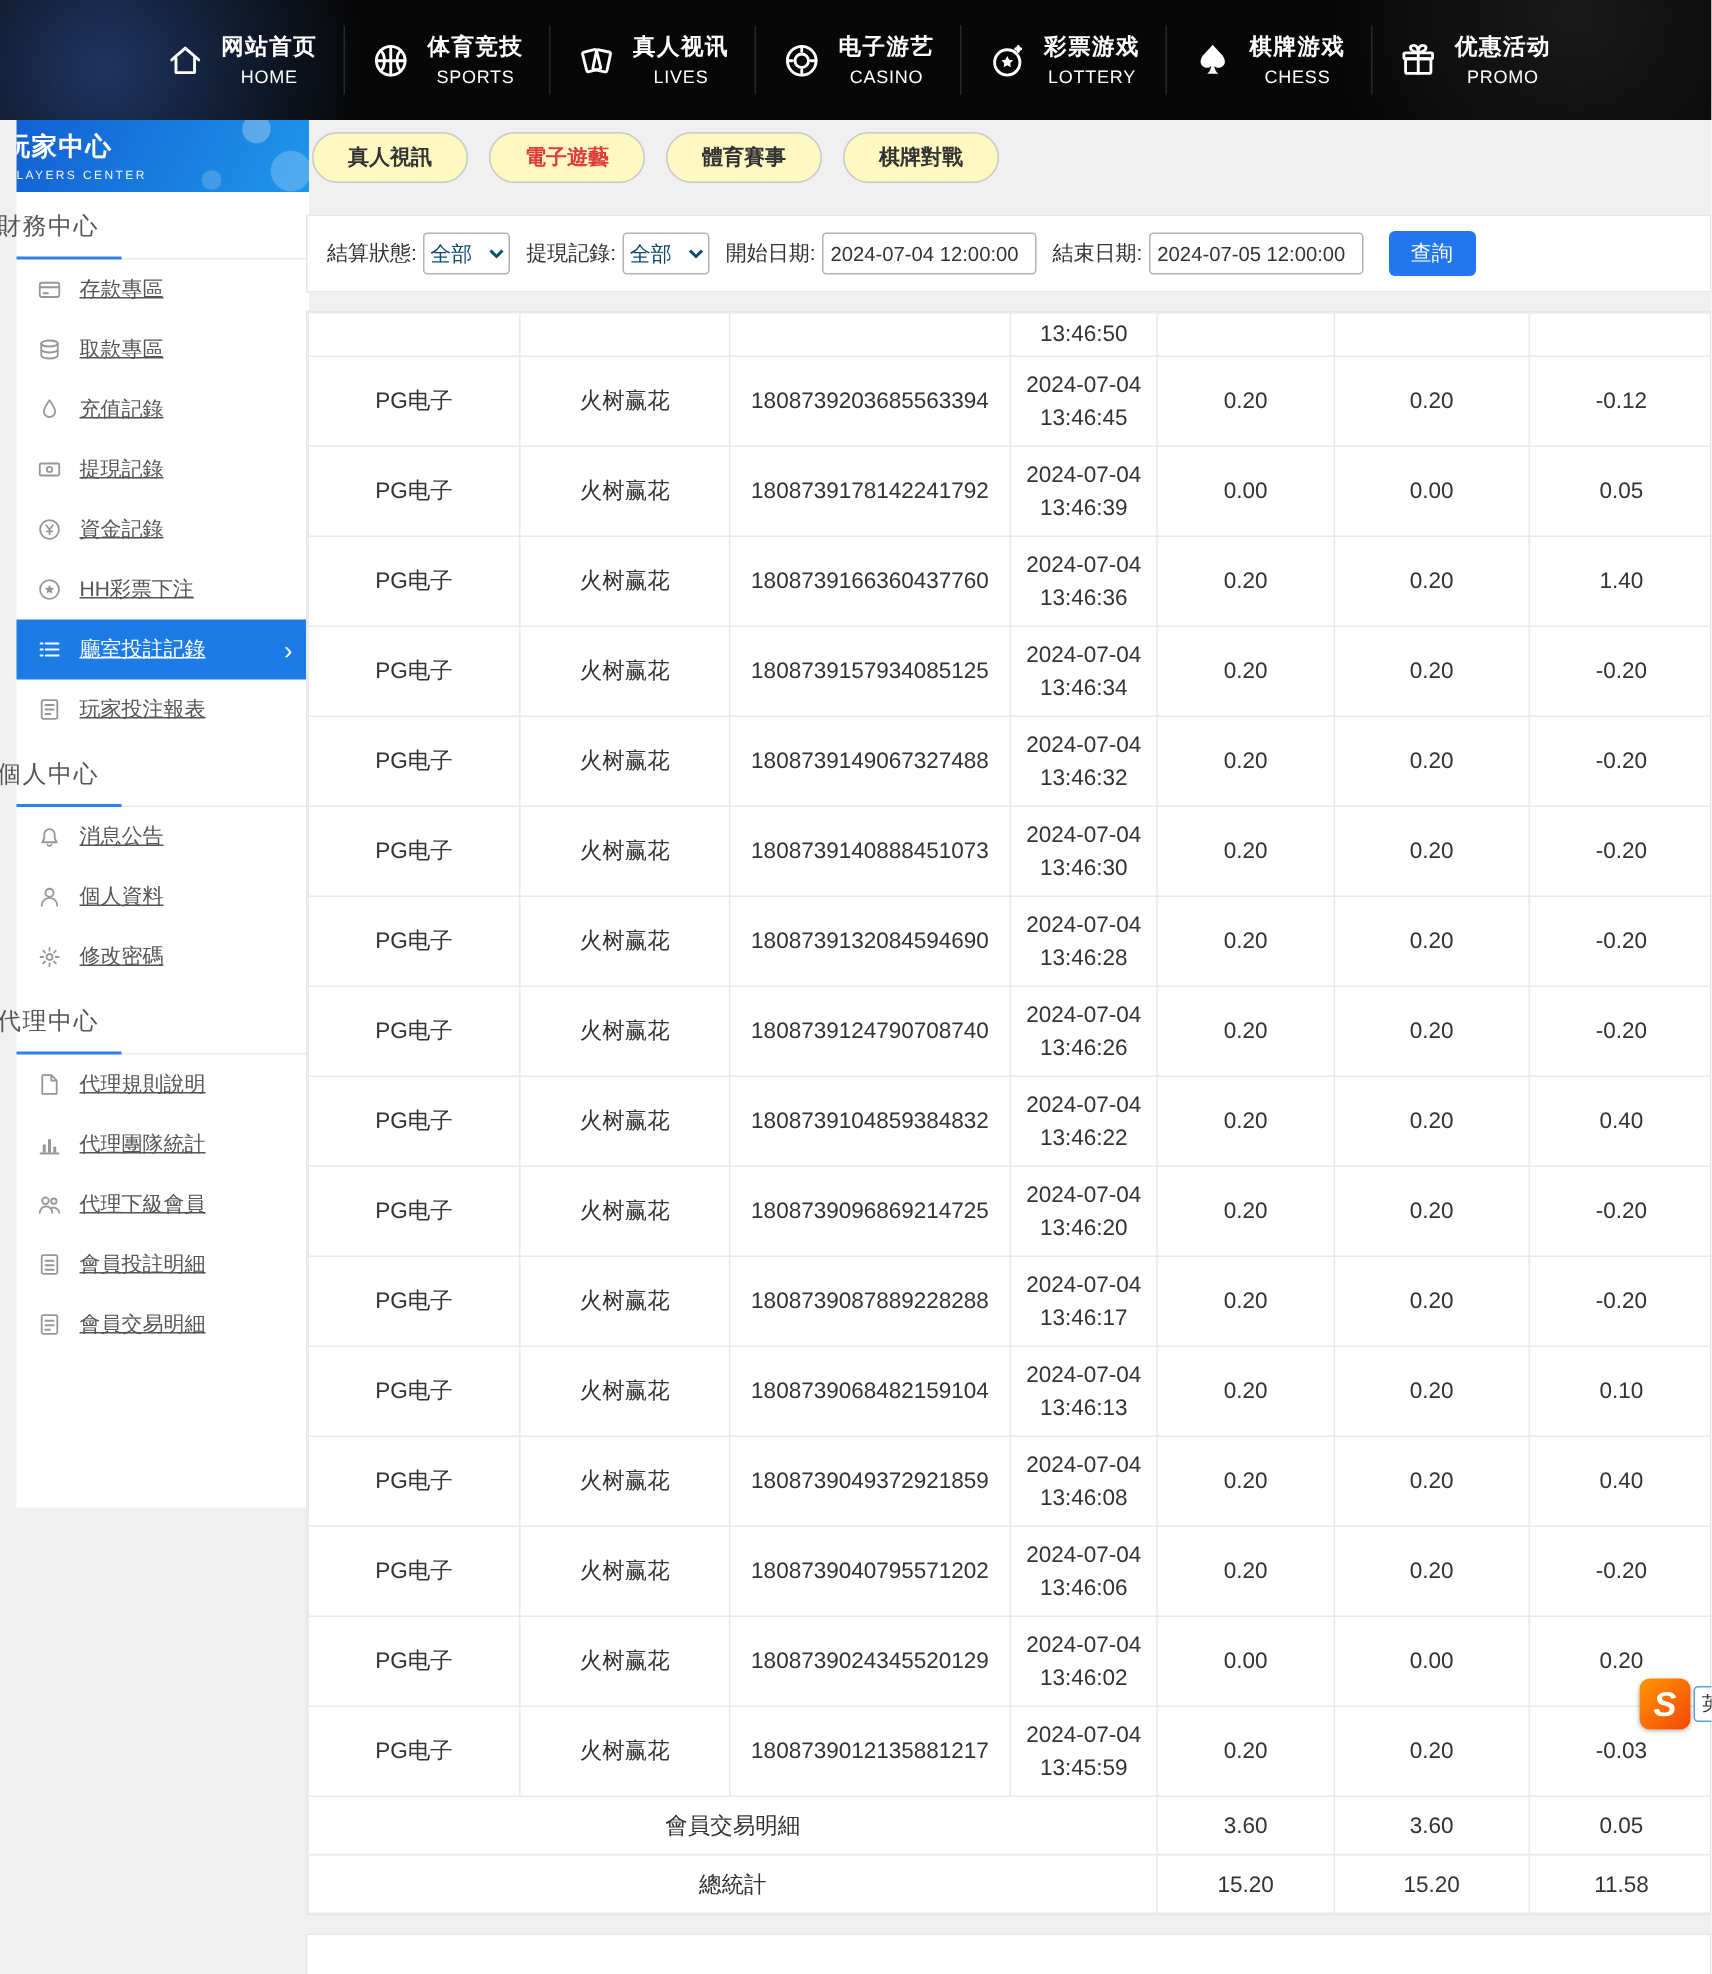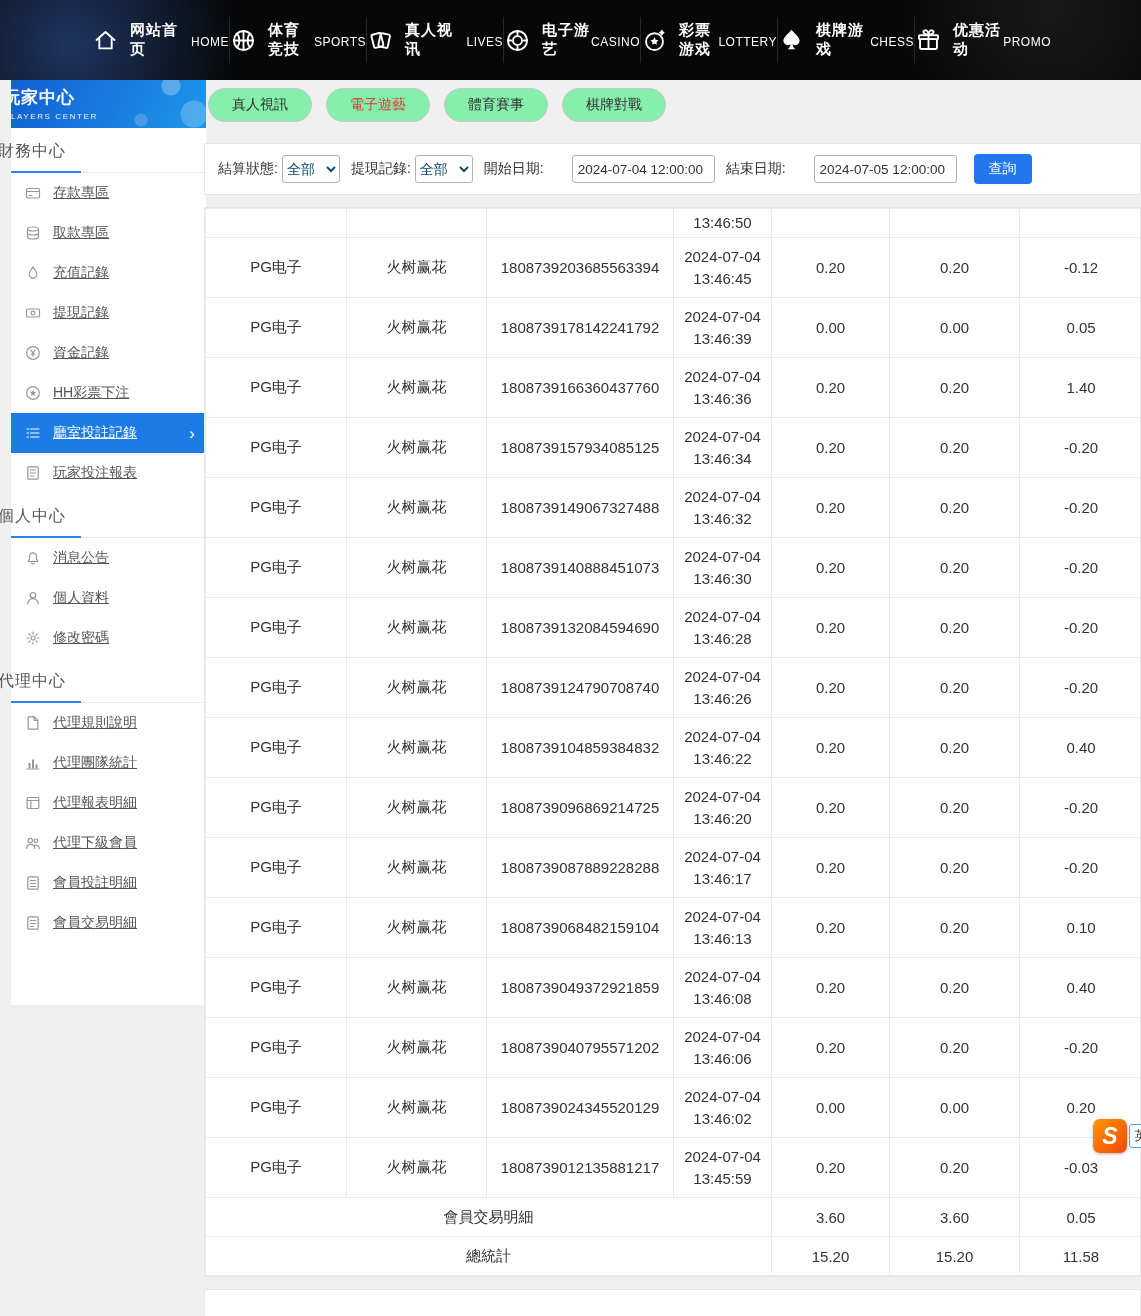--- a/index.html
+++ b/index.html
@@ -17,21 +17,21 @@
       radial-gradient(circle at 70px 45px, rgba(48,90,170,0.55), rgba(0,0,0,0) 170px),
       radial-gradient(circle at 1050px 10px, rgba(60,60,60,0.35), rgba(0,0,0,0) 160px),
       #070707;
     display:flex; align-items:center; padding-left:92px;
   }
   .nav-item{ width:137px; height:46px; display:flex; align-items:center; justify-content:center; gap:11px; color:#fff; cursor:pointer; }
   .nav-item + .nav-item{ border-left:1px solid rgba(255,255,255,0.13); }
   .nav-icon svg{ width:27px; height:27px; display:block; }
   .nav-icon svg *{ stroke:#fff; fill:none; stroke-width:1.7; stroke-linecap:round; stroke-linejoin:round; }
   .nav-icon svg .f{ fill:#fff; stroke:none; }
-  .nav-text{ display:flex; flex-direction:row; align-items:center; }
+  .nav-text{ display:flex; flex-direction:column; align-items:center; }
   .nav-zh{ font-size:15px; font-weight:bold; letter-spacing:1px; }
   .nav-en{ font-size:12px; margin-top:3px; letter-spacing:0.5px; }
   
   .sidebar{ position:absolute; top:80px; left:11px; width:195px; height:925px; background:#fff; }
   .side-header{
     height:48px; overflow:hidden; position:relative; color:#fff; padding-top:6px;
     background:
       radial-gradient(circle at 160px 6px, rgba(255,255,255,0.28) 0 9px, rgba(255,255,255,0) 10px),
       radial-gradient(circle at 183px 34px, rgba(255,255,255,0.22) 0 13px, rgba(255,255,255,0) 14px),
       radial-gradient(circle at 130px 40px, rgba(255,255,255,0.18) 0 6px, rgba(255,255,255,0) 7px),
@@ -46,27 +46,27 @@
   .s-icon{ width:16px; height:16px; color:#979797; flex:0 0 16px; }
   .s-icon svg{ width:16px; height:16px; display:block; }
   .s-icon svg *{ stroke:currentColor; fill:none; stroke-width:1.2; stroke-linecap:round; stroke-linejoin:round; }
   .s-icon svg .f{ fill:currentColor; stroke:none; }
   .side-item.active{ background:#1c7be4; color:#fff; }
   .side-item.active .s-icon{ color:#fff; }
   .chev{ position:absolute; right:11px; font-size:17px; line-height:1; }
   
   .main{ position:absolute; left:195px; top:80px; width:946px; }
   .tabs{ display:flex; gap:14px; margin:8px 0 0 13px; }
-  .tab{ background:#86efac; border:1px solid #c8c8c8; border-radius:17px; padding:7px 23px; font-size:14px; color:#333; cursor:pointer; }
+  .tab{ background:#fef9c3; border:1px solid #c8c8c8; border-radius:17px; padding:7px 23px; font-size:14px; color:#333; cursor:pointer;font-weight:bold; }
   .tab.active{ color:#e03a3a; }
   .filter-card{ background:#fff; border:1px solid #e7e7e7; width:937px; margin:21px 0 0 9px; padding:10px 13px; display:flex; align-items:center; font-size:14px; }
   .f-label{ margin:0 4px 0 0; white-space:nowrap; }
   .f-group{ display:flex; align-items:center; margin-right:11px; }
   select{ height:28px; width:58px; border:1px solid #b3b3b3; border-radius:3px; background:#fff; font-size:14px; font-family:inherit; color:#0c4a6e; }
-  .date-input{ width:143px; height:28px; border:1px solid #b3b3b3; border-radius:3px; font-size:13.5px; font-family:inherit; color:#333; padding:0 5px;margin-left:24px; }
+  .date-input{ width:143px; height:28px; border:1px solid #b3b3b3; border-radius:3px; font-size:13.5px; font-family:inherit; color:#333; padding:0 5px; }
   .btn-search{ margin-left:6px; height:30px; padding:0 15px; background:#2377ee; color:#fff; border:none; border-radius:4px; font-size:14px; font-family:inherit; cursor:pointer; }
   
   .table-card{ background:#fff; border:1px solid #e6e6e6; width:937px; margin:12px 0 0 9px; }
   table{ width:100%; border-collapse:collapse; table-layout:fixed; font-size:15px; color:#333; }
   td{ border:1px solid #eaeaea; text-align:center; padding:2px 4px; overflow:hidden; white-space:nowrap; }
   .tb-partial td{ height:29px; vertical-align:top; padding-top:3px; }
   .tb-rows td{ height:60px; }
   .t-line{ line-height:1.45; }
   .tb-totals td{ height:39px; }
   .pagination-bar{ background:#fff; border:1px solid #e7e7e7; width:937px; height:40px; margin:12px 0 0 9px; }
@@ -293,29 +293,20 @@
     <span>代理規則說明</span>
   </div>
   <div class="side-item">
     <span class="s-icon">
         <svg viewBox="0 0 16 16">
           <path d="M2 14h12"></path>
           <path class="f" d="M3.5 8h2v5.5h-2zM7 4.5h2v9H7zM10.5 9.5h2v4h-2z"></path>
         </svg>
       </span>
     <span>代理團隊統計</span>
-  </div>
-  <div class="side-item">
-    <span class="s-icon">
-        <svg viewBox="0 0 16 16">
-          <rect x="2.2" y="2.5" width="11.6" height="11" rx="1"></rect>
-          <path d="M2.2 5.5h11.6M5.8 5.5v8"></path>
-        </svg>
-      </span>
-    <span>代理報表明細</span>
   </div>
   <div class="side-item">
     <span class="s-icon">
         <svg viewBox="0 0 16 16">
           <circle cx="5.3" cy="5.5" r="2.2"></circle>
           <circle cx="10.9" cy="5.8" r="1.8"></circle>
           <path d="M1.5 13.5a4.2 4.2 0 0 1 8.4 0M9.4 10.2a4 4 0 0 1 5.1 3.3"></path>
         </svg>
       </span>
     <span>代理下級會員</span>

